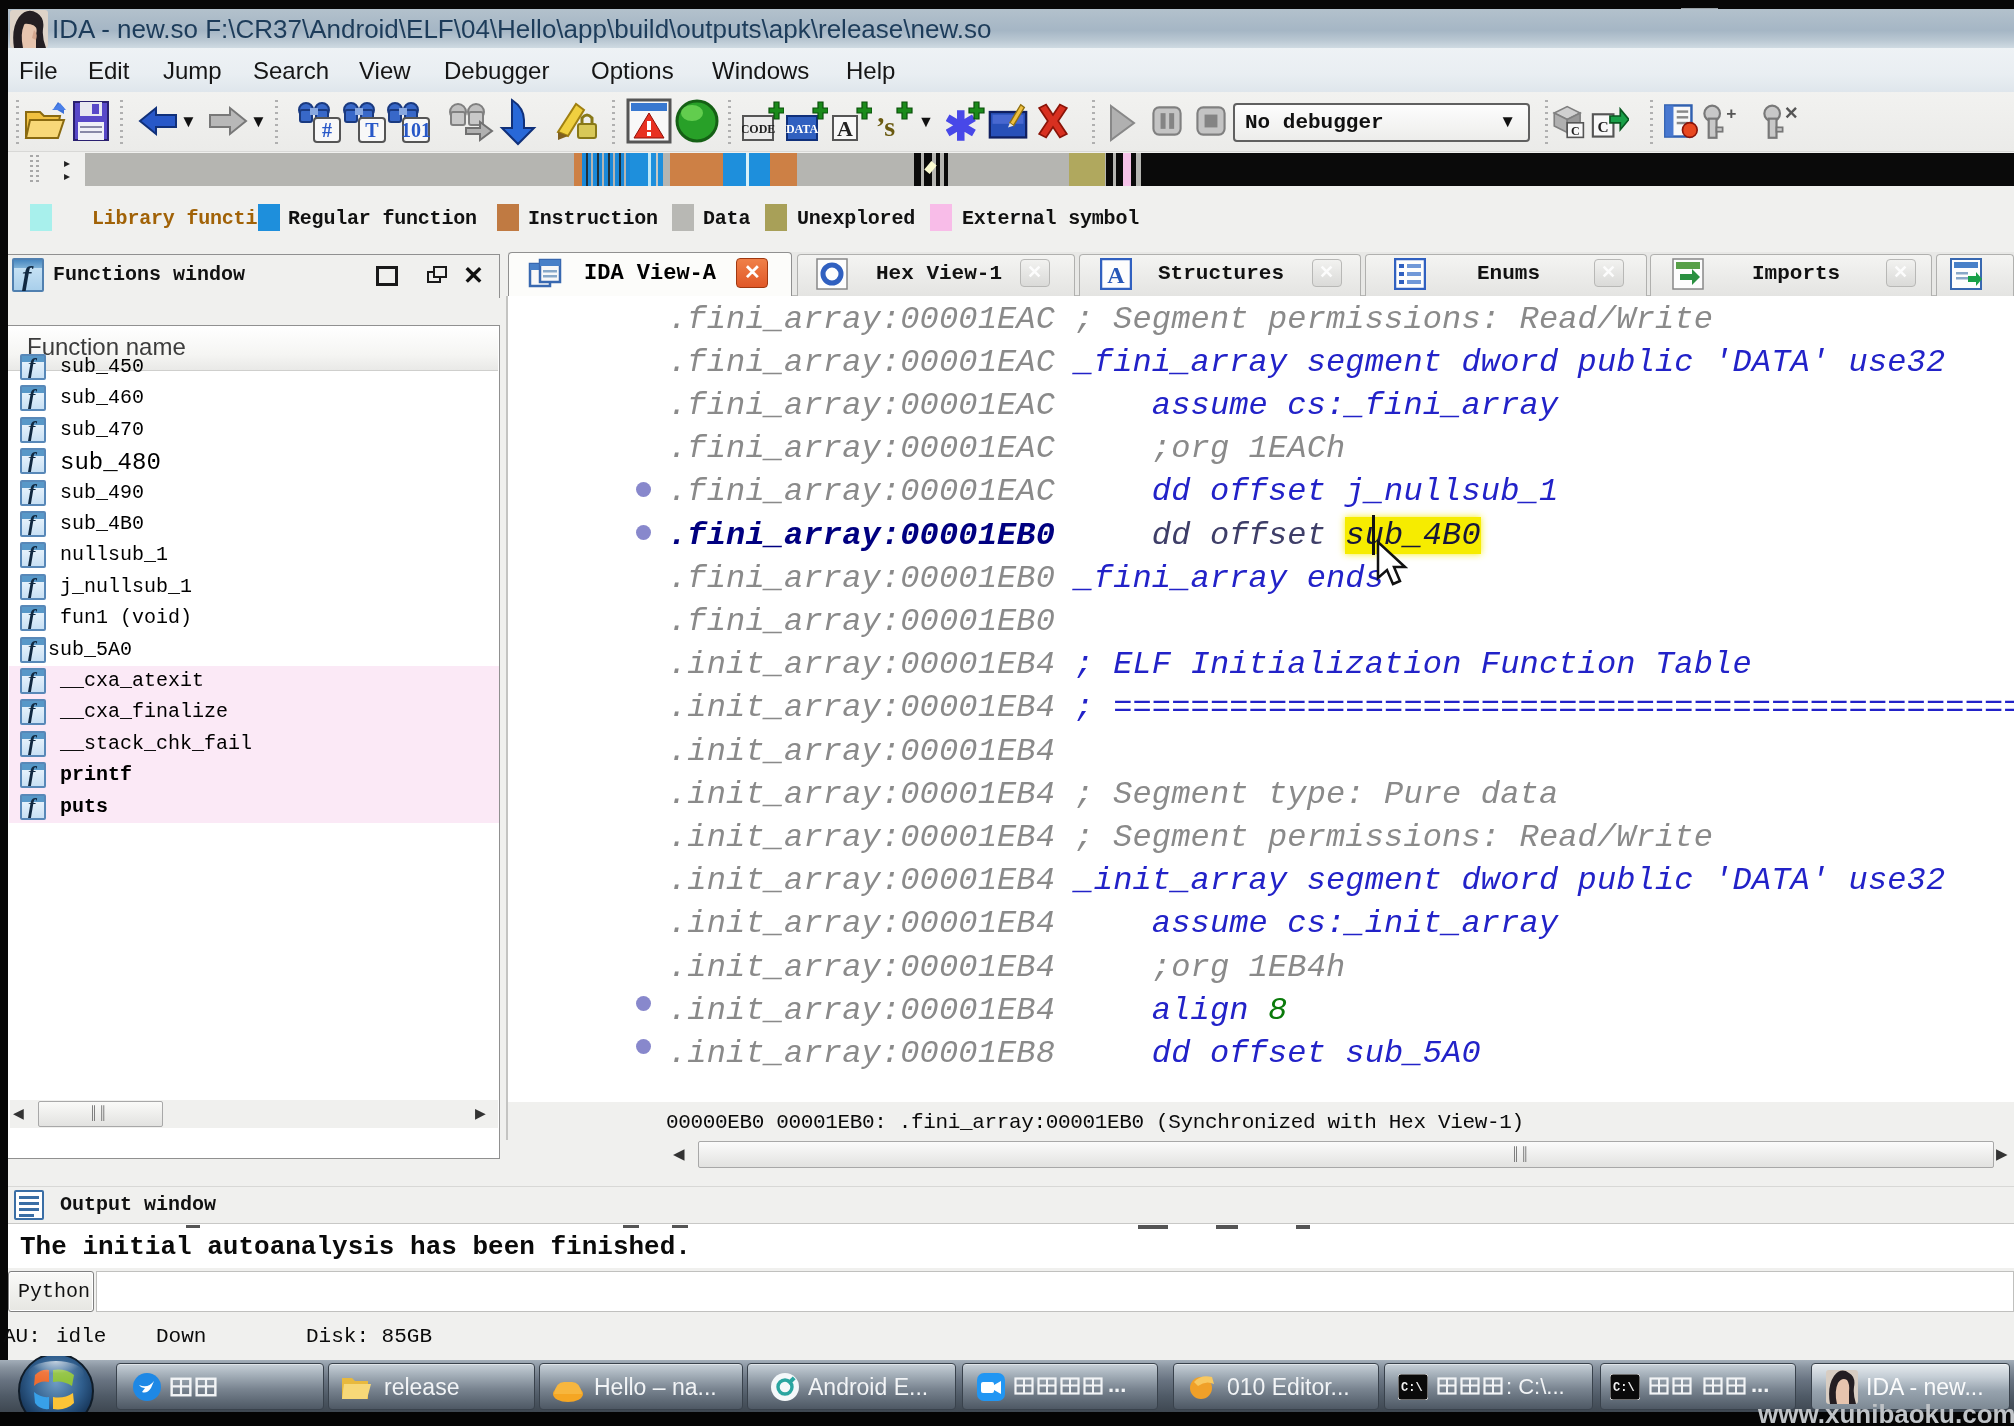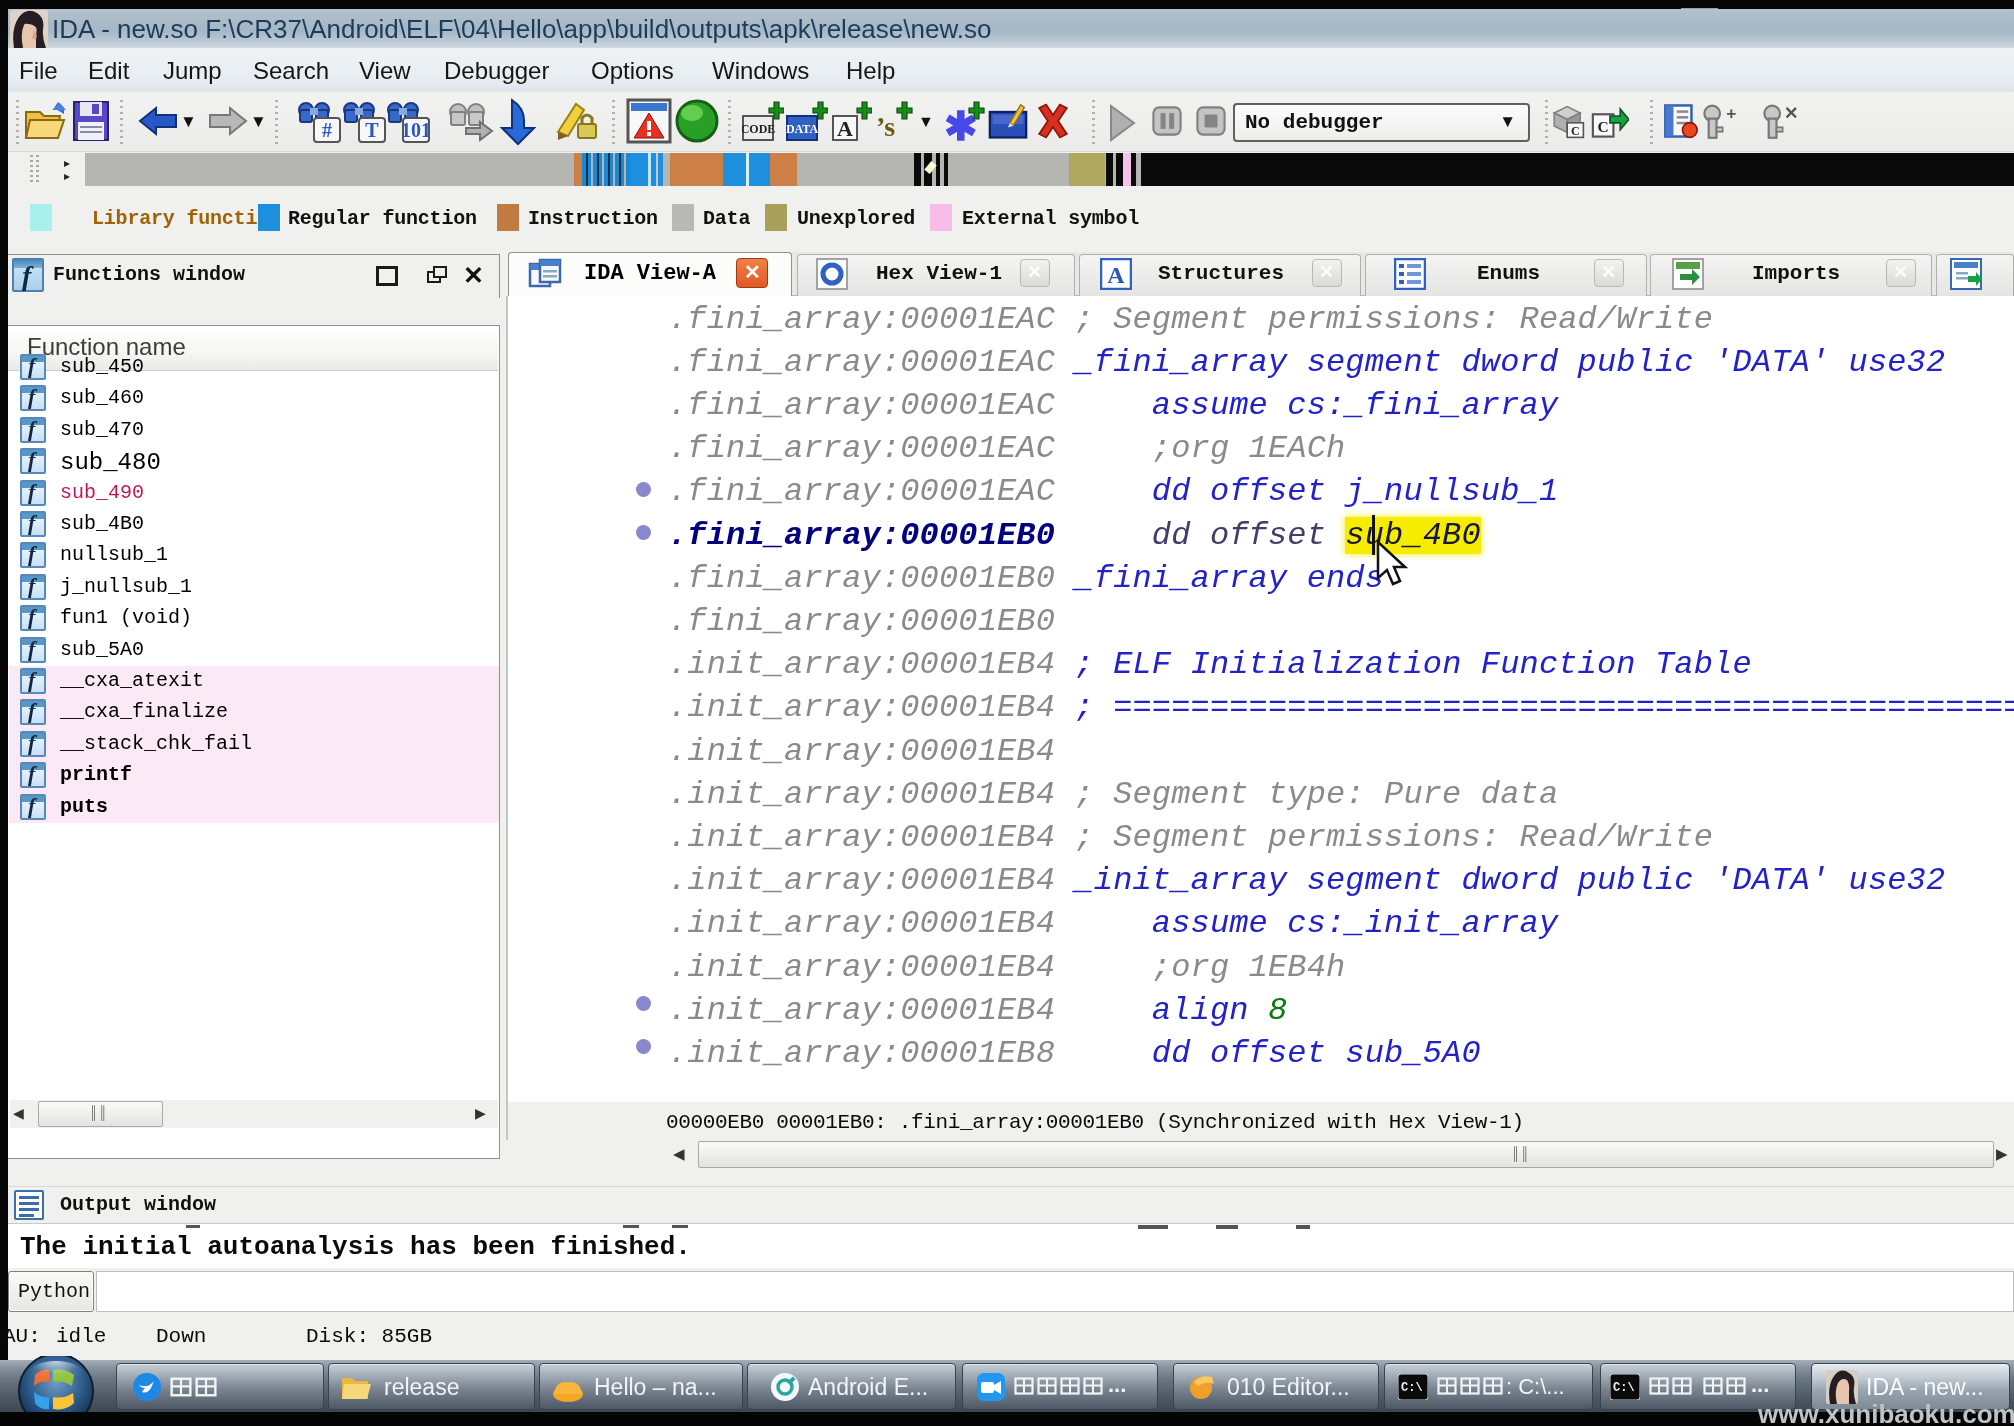--- a/index.html
+++ b/index.html
@@ -278,21 +278,21 @@
 <div class="abs mono" style="left:60px;top:417.8px;font-size:20px;color:#000;">sub_470</div>
 <div class="abs" style="left:20px;top:448.2px;width:26px;height:26px;background:linear-gradient(180deg,#f0f8fe,#c8e0f4);border:2px solid #5888b8;border-radius:2px;">
 <div style="position:absolute;left:0;top:0;width:22px;height:6px;background:#5898c8;"></div>
 <span style="position:absolute;left:6px;top:-3px;font-family:'Liberation Serif',serif;font-style:italic;font-weight:bold;font-size:22px;color:#102840;">f</span>
   </div>
 <div class="abs mono" style="left:60px;top:449.2px;font-size:24px;color:#000;">sub_480</div>
 <div class="abs" style="left:20px;top:479.6px;width:26px;height:26px;background:linear-gradient(180deg,#f0f8fe,#c8e0f4);border:2px solid #5888b8;border-radius:2px;">
 <div style="position:absolute;left:0;top:0;width:22px;height:6px;background:#5898c8;"></div>
 <span style="position:absolute;left:6px;top:-3px;font-family:'Liberation Serif',serif;font-style:italic;font-weight:bold;font-size:22px;color:#102840;">f</span>
   </div>
-<div class="abs mono" style="left:60px;top:480.6px;font-size:20px;color:#be185d;">sub_490</div>
+<div class="abs mono" style="left:60px;top:480.6px;font-size:20px;color:#000000;">sub_490</div>
 <div class="abs" style="left:20px;top:511.0px;width:26px;height:26px;background:linear-gradient(180deg,#f0f8fe,#c8e0f4);border:2px solid #5888b8;border-radius:2px;">
 <div style="position:absolute;left:0;top:0;width:22px;height:6px;background:#5898c8;"></div>
 <span style="position:absolute;left:6px;top:-3px;font-family:'Liberation Serif',serif;font-style:italic;font-weight:bold;font-size:22px;color:#102840;">f</span>
   </div>
 <div class="abs mono" style="left:60px;top:512.0px;font-size:20px;color:#000;">sub_4B0</div>
 <div class="abs" style="left:20px;top:542.4px;width:26px;height:26px;background:linear-gradient(180deg,#f0f8fe,#c8e0f4);border:2px solid #5888b8;border-radius:2px;">
 <div style="position:absolute;left:0;top:0;width:22px;height:6px;background:#5898c8;"></div>
 <span style="position:absolute;left:6px;top:-3px;font-family:'Liberation Serif',serif;font-style:italic;font-weight:bold;font-size:22px;color:#102840;">f</span>
   </div>
 <div class="abs mono" style="left:60px;top:543.4px;font-size:20px;color:#000;">nullsub_1</div>
@@ -303,21 +303,21 @@
 <div class="abs mono" style="left:60px;top:574.8px;font-size:20px;color:#000;">j_nullsub_1</div>
 <div class="abs" style="left:20px;top:605.2px;width:26px;height:26px;background:linear-gradient(180deg,#f0f8fe,#c8e0f4);border:2px solid #5888b8;border-radius:2px;">
 <div style="position:absolute;left:0;top:0;width:22px;height:6px;background:#5898c8;"></div>
 <span style="position:absolute;left:6px;top:-3px;font-family:'Liberation Serif',serif;font-style:italic;font-weight:bold;font-size:22px;color:#102840;">f</span>
   </div>
 <div class="abs mono" style="left:60px;top:606.2px;font-size:20px;color:#000;">fun1 (void)</div>
 <div class="abs" style="left:20px;top:636.6px;width:26px;height:26px;background:linear-gradient(180deg,#f0f8fe,#c8e0f4);border:2px solid #5888b8;border-radius:2px;">
 <div style="position:absolute;left:0;top:0;width:22px;height:6px;background:#5898c8;"></div>
 <span style="position:absolute;left:6px;top:-3px;font-family:'Liberation Serif',serif;font-style:italic;font-weight:bold;font-size:22px;color:#102840;">f</span>
   </div>
-<div class="abs mono" style="left:60px;top:637.6px;font-size:20px;color:#000;">sub_5A0</div>
+<div class="abs mono" style="left:48px;top:637.6px;font-size:20px;color:#000;">sub_5A0</div>
 <div class="abs" style="left:20px;top:668.0px;width:26px;height:26px;background:linear-gradient(180deg,#f0f8fe,#c8e0f4);border:2px solid #5888b8;border-radius:2px;">
 <div style="position:absolute;left:0;top:0;width:22px;height:6px;background:#5898c8;"></div>
 <span style="position:absolute;left:6px;top:-3px;font-family:'Liberation Serif',serif;font-style:italic;font-weight:bold;font-size:22px;color:#102840;">f</span>
   </div>
 <div class="abs mono" style="left:60px;top:669.0px;font-size:20px;color:#000;">__cxa_atexit</div>
 <div class="abs" style="left:20px;top:699.4px;width:26px;height:26px;background:linear-gradient(180deg,#f0f8fe,#c8e0f4);border:2px solid #5888b8;border-radius:2px;">
 <div style="position:absolute;left:0;top:0;width:22px;height:6px;background:#5898c8;"></div>
 <span style="position:absolute;left:6px;top:-3px;font-family:'Liberation Serif',serif;font-style:italic;font-weight:bold;font-size:22px;color:#102840;">f</span>
   </div>
 <div class="abs mono" style="left:60px;top:700.4px;font-size:20px;color:#000;">__cxa_finalize</div>

